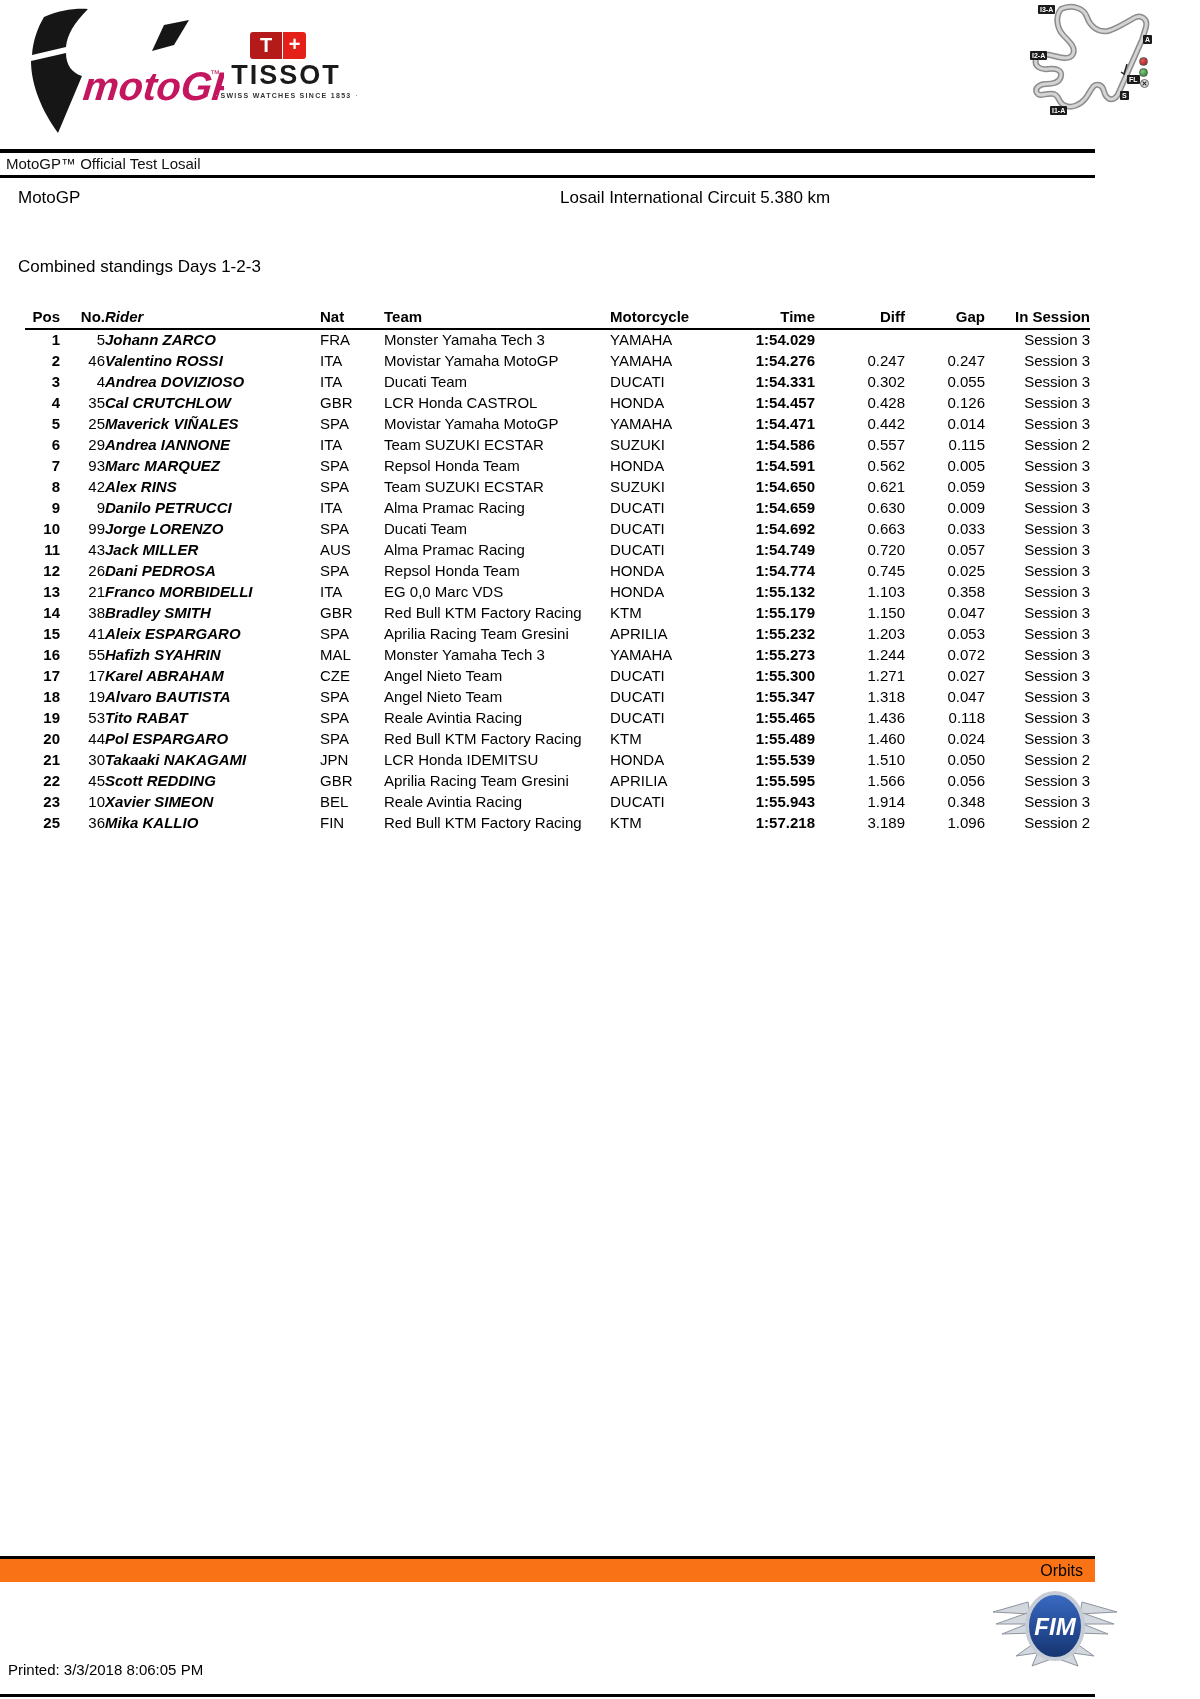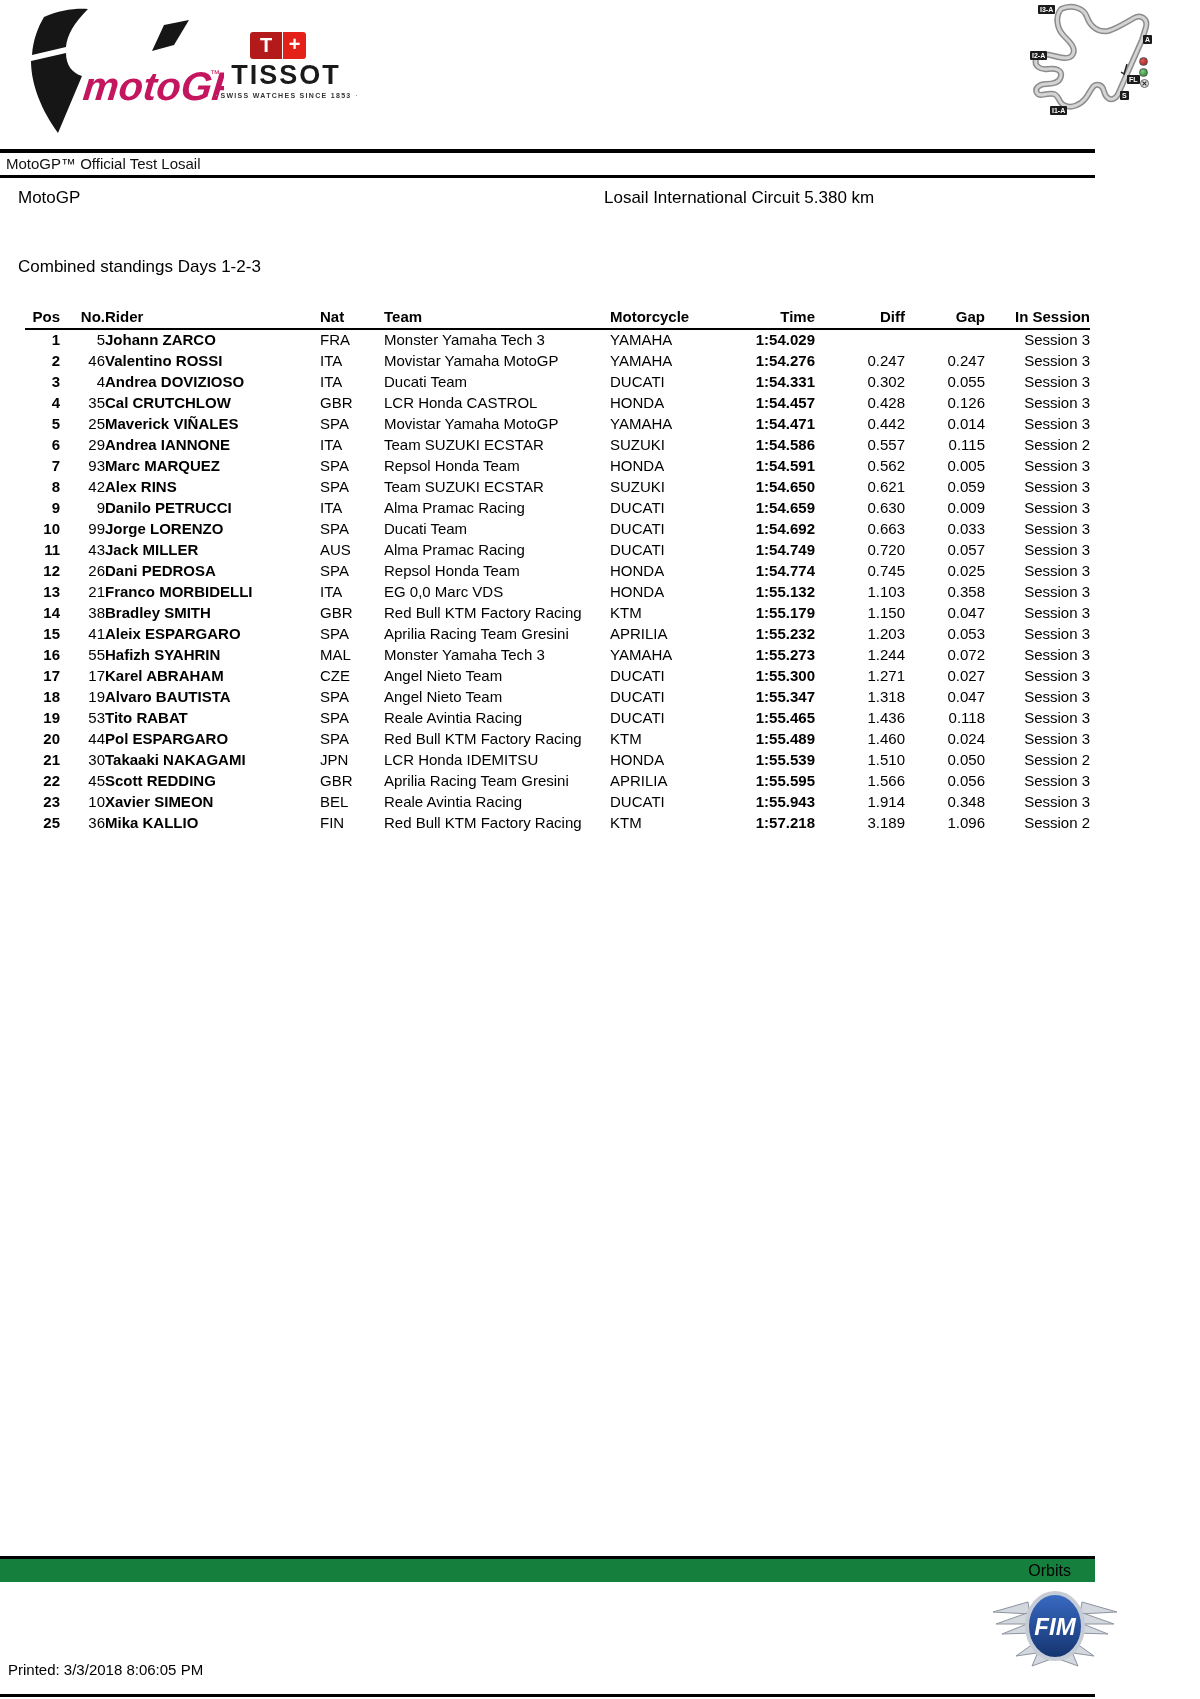--- a/index.html
+++ b/index.html
@@ -20,40 +20,40 @@
   .circuit-map { position:absolute; left:1028px; top:2px; width:132px; height:122px; }
   .map-label { position:absolute; background:#1b1b1b; color:#fff; font-size:7px; font-weight:bold; padding:0 2px; line-height:9px; border-radius:1px; }
   .light { position:absolute; width:9px; height:9px; border-radius:50%; border:1px solid #555; }
   .light-red { background:radial-gradient(circle at 35% 35%, #e05a5a, #a01818); left:111px; top:55px; }
   .light-green { background:radial-gradient(circle at 35% 35%, #7ed07e, #1f7a1f); left:111px; top:66px; }
   .flag-x { position:absolute; left:112px; top:77px; width:9px; height:9px; border-radius:50%; background:#ddd; border:1px solid #666; color:#222; font-size:7px; line-height:8px; text-align:center; font-weight:bold; }
 
   
   .title-bar { position:absolute; left:0; top:149px; width:1095px; border-top:4px solid #000; border-bottom:3px solid #000; padding:2px 0 3px 6px; font-size:15px; color:#111; }
   .cat-line { position:absolute; left:18px; top:188px; font-size:17px; }
-  .circuit-line { position:absolute; left:560px; top:188px; font-size:17px;margin-left:44px; }
+  .circuit-line { position:absolute; left:560px; top:188px; font-size:17px; }
   .subtitle-line { position:absolute; left:18px; top:225px; font-size:17px;margin-top:32px; }
 
   
   table.results { position:absolute; left:25px; top:306px; width:1065px; border-collapse:collapse; table-layout:fixed; font-size:15px; }
   table.results th { border-bottom:2px solid #000; font-weight:bold; padding:2px 0 3px; white-space:nowrap; }
   table.results td { padding:1px 0 2px; line-height:18px; white-space:nowrap; overflow:hidden; }
   col.c-pos{width:35px} col.c-no{width:45px} col.c-rider{width:215px} col.c-nat{width:64px}
   col.c-team{width:226px} col.c-moto{width:140px} col.c-time{width:65px} col.c-diff{width:90px}
   col.c-gap{width:80px} col.c-sess{width:105px}
   .al{text-align:left} .ar{text-align:right}
-  th.h-rider, td.f-rider { padding-left:26px; }
+  th.h-rider, td.f-rider { padding-left:26px;font-style:italic; }
   td.f-pos { font-weight:bold; }
   td.f-rider { font-weight:bold; }
   td.f-time { font-weight:bold; }
   th.h-sess { text-align:right; padding-right:2px; }
   td.f-sess { text-align:right; padding-right:14px; }
 
   
-  .orbits-bar { position:absolute; left:0; top:1556px; width:1095px; height:26px; background:#15803d; border-top:3px solid #000; font-size:16px; line-height:23px; text-align:right; padding-right:24px; }
+  .orbits-bar { position:absolute; left:0; top:1556px; width:1095px; height:26px; background:#f97316; border-top:3px solid #000; font-size:16px; line-height:23px; text-align:right; padding-right:12px; }
   .fim-logo { position:absolute; left:988px; top:1586px; width:134px; height:86px;text-decoration:underline; }
   .printed-line { position:absolute; left:8px; top:1661px; font-size:15px; }
   .bottom-rule { position:absolute; left:0; top:1694px; width:1095px; height:3px; background:#000; }
 </style>
 </head>
 <body>
 
 <div id="page">
 
   <div class="motogp-logo">

